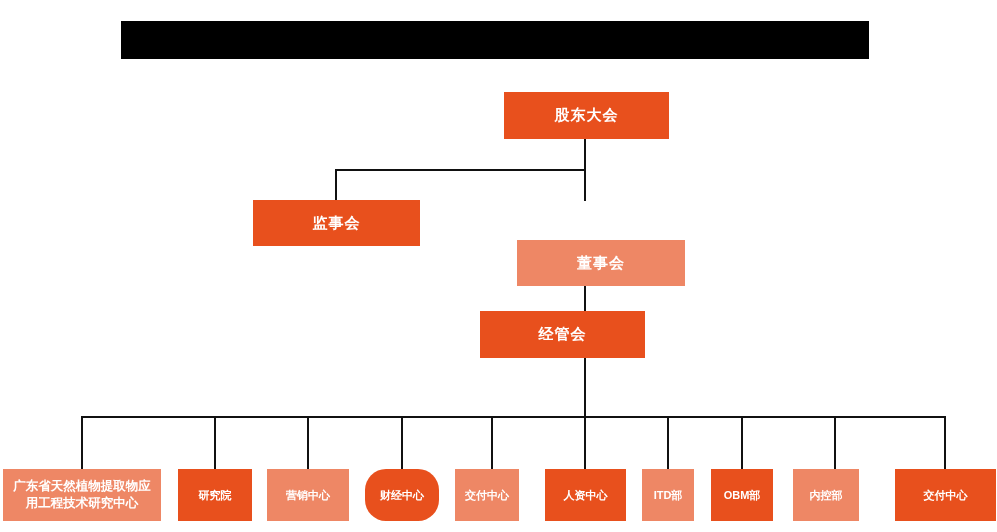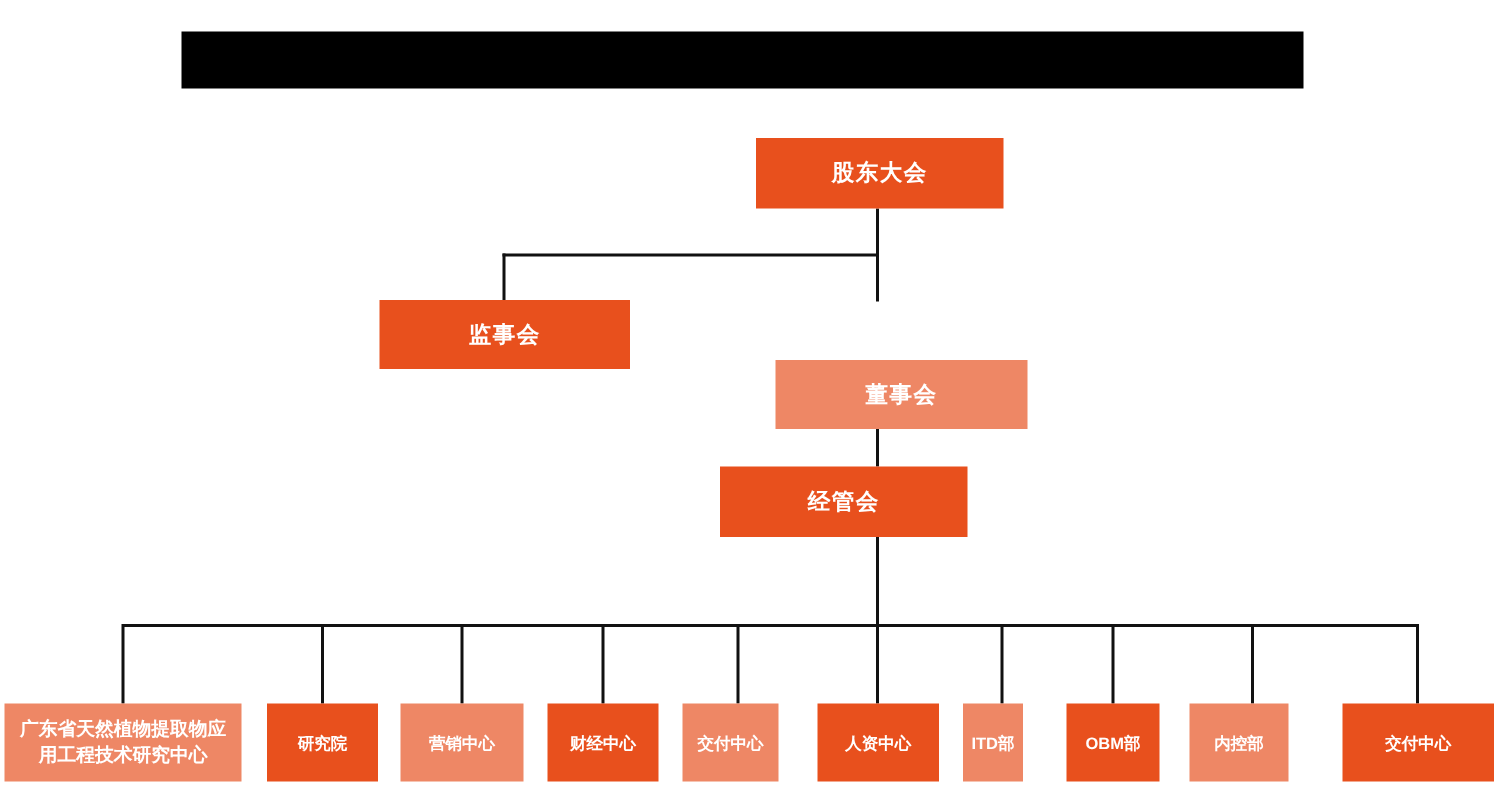--- a/index.html
+++ b/index.html
@@ -83,30 +83,30 @@
 
   <div class="node dept dept-long secondary" style="left:3px; top:469px; width:158px; height:52px;">
     <span>广东省天然植物提取物应用工程技术研究中心</span>
   </div>
   <div class="node dept primary" style="left:178px; top:469px; width:74px; height:52px;">
     <span>研究院</span>
   </div>
   <div class="node dept secondary" style="left:267px; top:469px; width:82px; height:52px;">
     <span>营销中心</span>
   </div>
-  <div class="node dept primary" style="left:365px; top:469px; width:74px; height:52px;">
+  <div class="node dept primary" style="left:365px; top:469px; width:74px; height:52px;border-radius:21px;">
     <span>财经中心</span>
   </div>
   <div class="node dept secondary" style="left:455px; top:469px; width:64px; height:52px;">
     <span>交付中心</span>
   </div>
   <div class="node dept primary" style="left:545px; top:469px; width:81px; height:52px;">
     <span>人资中心</span>
   </div>
-  <div class="node dept secondary" style="left:642px; top:469px; width:40px; height:52px;">
+  <div class="node dept secondary" style="left:642px; top:469px; width:52px; height:52px;">
     <span>ITD部</span>
   </div>
   <div class="node dept primary" style="left:711px; top:469px; width:62px; height:52px;">
     <span>OBM部</span>
   </div>
   <div class="node dept secondary" style="left:793px; top:469px; width:66px; height:52px;">
     <span>内控部</span>
   </div>
   <div class="node dept primary" style="left:895px; top:469px; width:101px; height:52px;">
     <span>交付中心</span>

